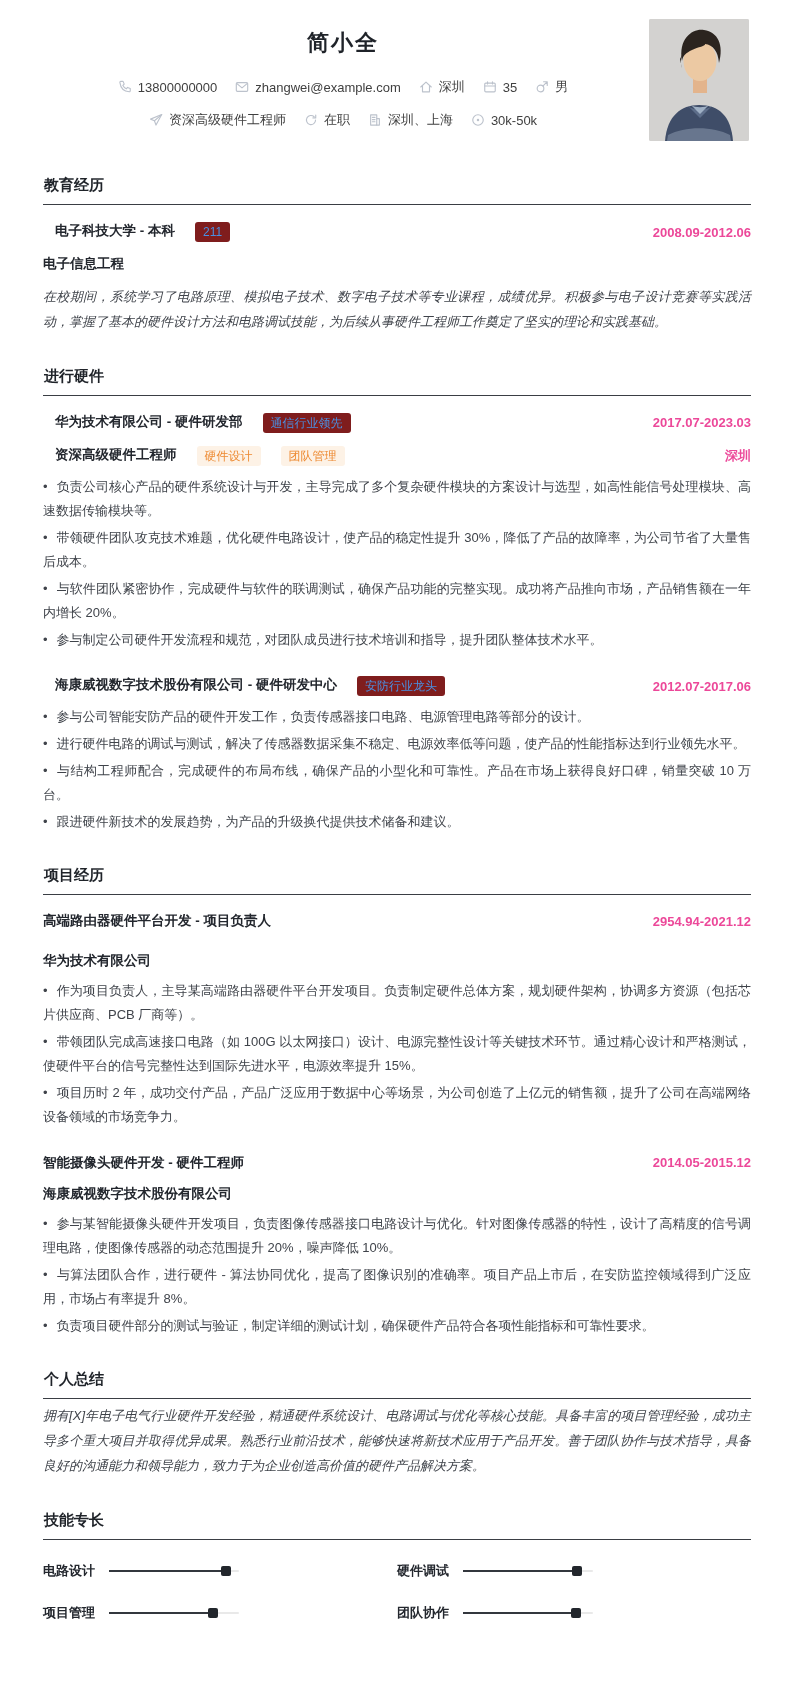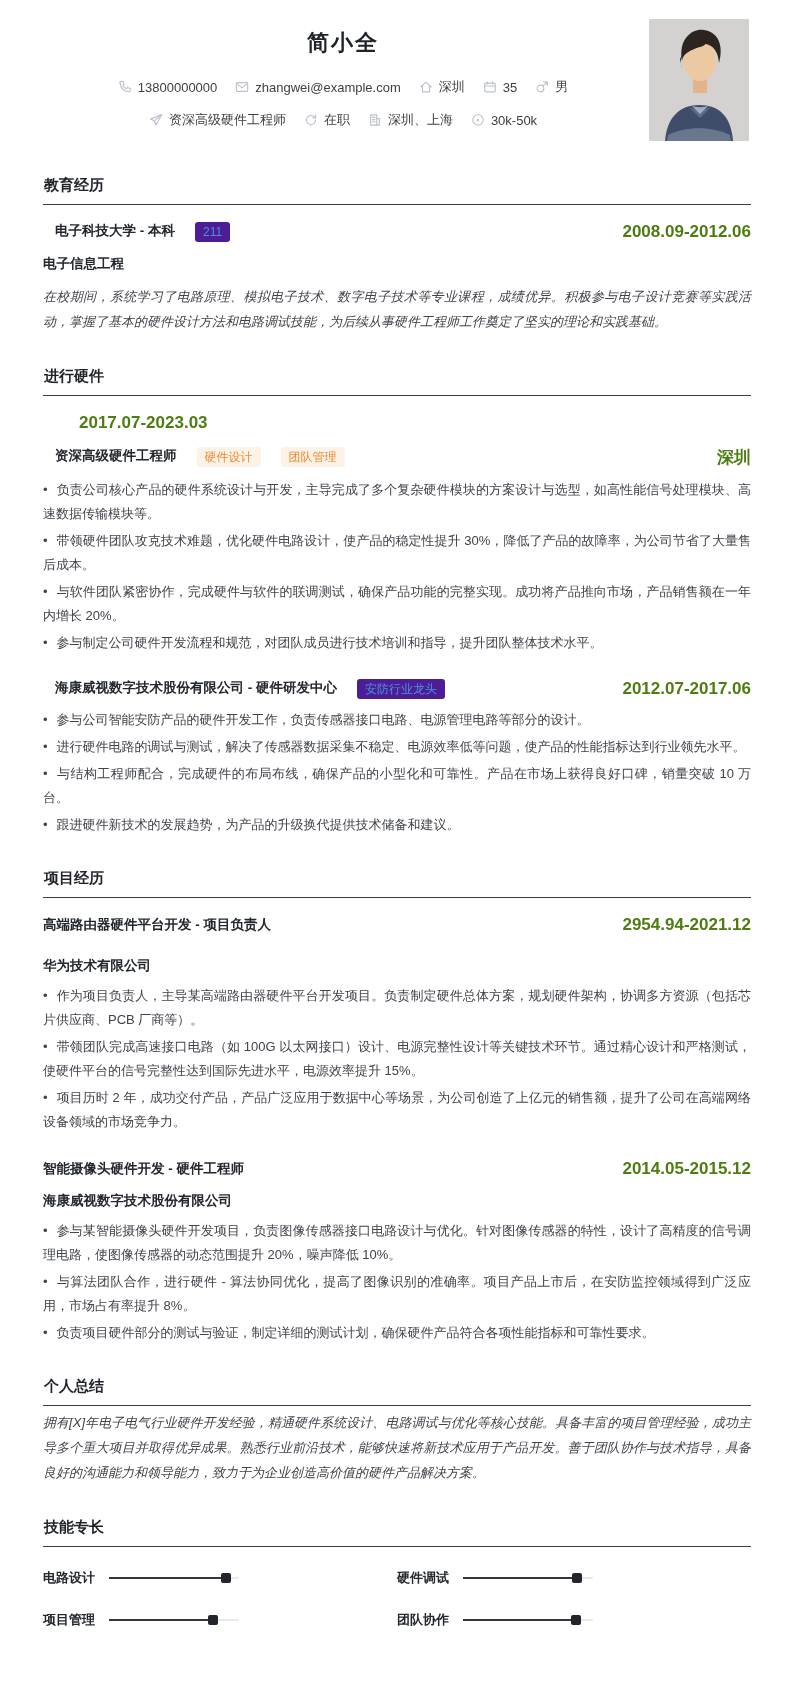--- a/index.html
+++ b/index.html
@@ -13,23 +13,23 @@
   .contact-row{display:flex;justify-content:center;align-items:center;gap:18px;margin-bottom:15px;font-size:13px;color:#404040;flex-wrap:nowrap;}
   .ci{display:inline-flex;align-items:center;gap:6px;white-space:nowrap;}
   .ci svg{width:14px;height:14px;stroke:#bcc2cc;fill:none;stroke-width:1.3;stroke-linecap:round;stroke-linejoin:round;flex:none;}
   .photo{width:100px;height:122px;flex:none;margin:3px 2px 0 6px;border-radius:2px;overflow:hidden;background:#d7d7d5;}
 
   
   .sec-title{font-size:15px;font-weight:bold;color:#1f2329;border-bottom:1px solid #3a3e44;padding:0 0 9px 1px;margin:32px 0 4px;}
   .entry-head{display:flex;justify-content:space-between;align-items:center;margin-top:17px;}
   .entry-left{display:flex;align-items:flex-start;gap:20px;min-width:0;padding-left:12px;}
   .bname{font-weight:bold;font-size:13.5px;color:#23272e;}
-  .dateloc{font-weight:bold;font-size:17px;color:#4d7c0f;white-space:nowrap;margin-left:36px;}
+  .dateloc{font-weight:bold;font-size:13px;color:#ec4899;white-space:nowrap;}
   .tag{font-size:12px;line-height:1;padding:4px 8px;border-radius:3px;white-space:nowrap;}
-  .tag.blue{color:#4a90e2;background:#4c1d95;}
+  .tag.blue{color:#4a90e2;background:#7f1d1d;}
   .tag.orange{color:#ed8a32;background:#fdf2e6;}
   .desc{font-size:13px;line-height:1.95;margin:11px 0 0;color:#3f434a;text-align:justify;font-style:italic;}
   .bullets{margin-top:9px;}
   .bullet{font-size:13px;line-height:1.85;margin:3px 0;color:#3f434a;text-align:justify;}
   .bullet::before{content:"•";margin-right:9px;color:#3f434a;}
 
   
   .skills-grid{display:grid;grid-template-columns:1fr 1fr;row-gap:24px;margin-top:22px;}
   .skill-row{display:flex;align-items:center;}
   .skill-label{font-weight:bold;font-size:13px;color:#23272e;width:66px;flex:none;}
@@ -145,20 +145,24 @@
       <span class="bname">电子信息工程</span>
     </div>
     <p class="desc">在校期间，系统学习了电路原理、模拟电子技术、数字电子技术等专业课程，成绩优异。积极参与电子设计竞赛等实践活动，掌握了基本的硬件设计方法和电路调试技能，为后续从事硬件工程师工作奠定了坚实的理论和实践基础。</p>
   </section>
 
   <section>
     <div class="sec-title">进行硬件</div>
 
     <div>
       <div class="entry-head">
+        <div class="entry-left">
+          <span class="bname">华为技术有限公司 - 硬件研发部</span>
+          <span class="tag blue">通信行业领先</span>
+        </div>
         <span class="dateloc">2017.07-2023.03</span>
       </div>
       <div class="entry-head" style="margin-top:13px;">
         <div class="entry-left">
           <span class="bname">资深高级硬件工程师</span>
           <span class="tag orange">硬件设计</span>
           <span class="tag orange">团队管理</span>
         </div>
         <span class="dateloc">深圳</span>
       </div>

